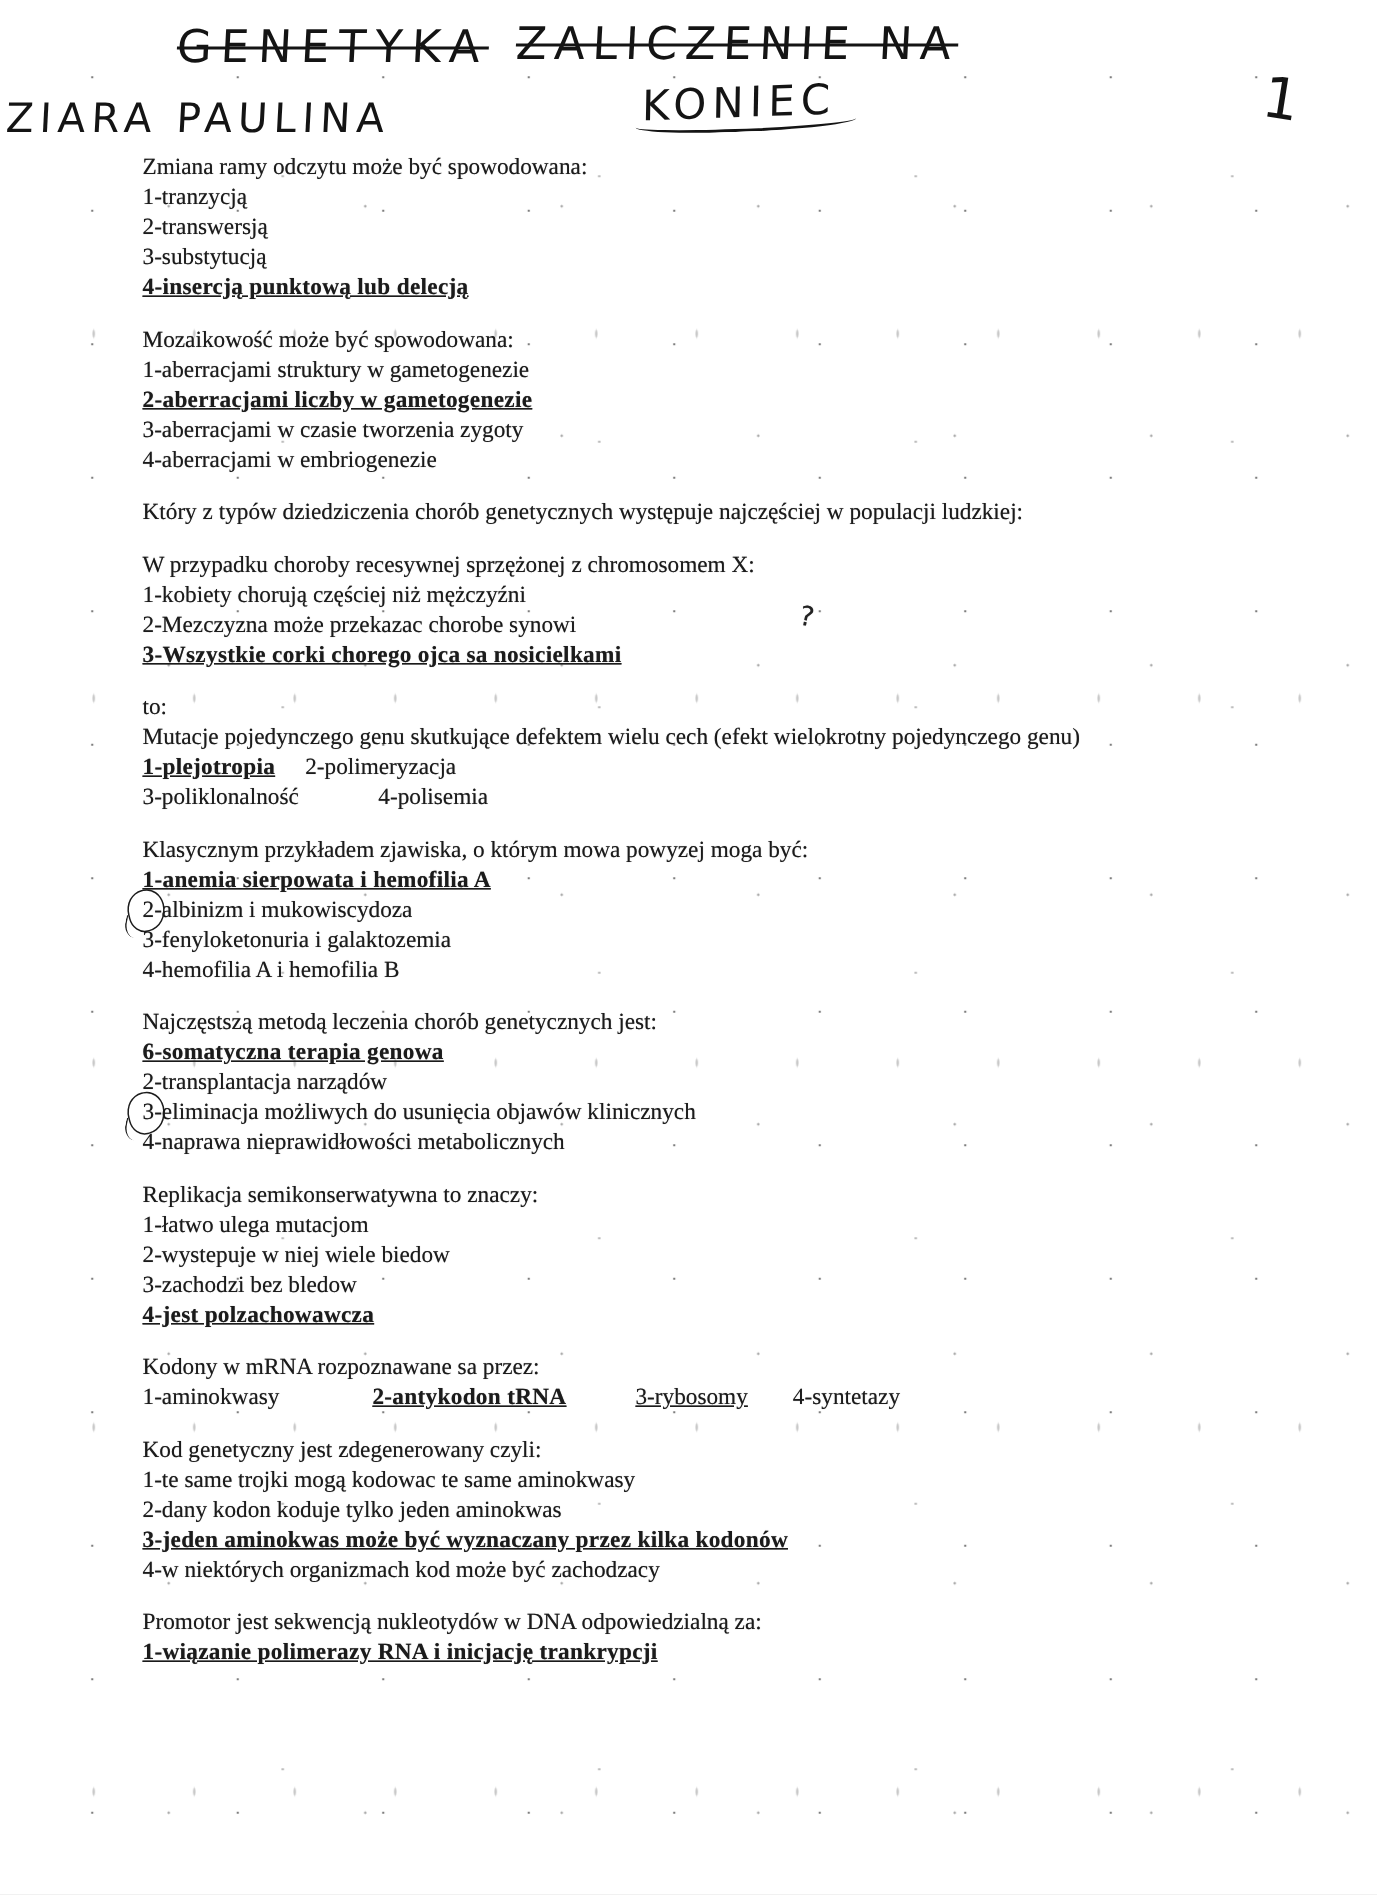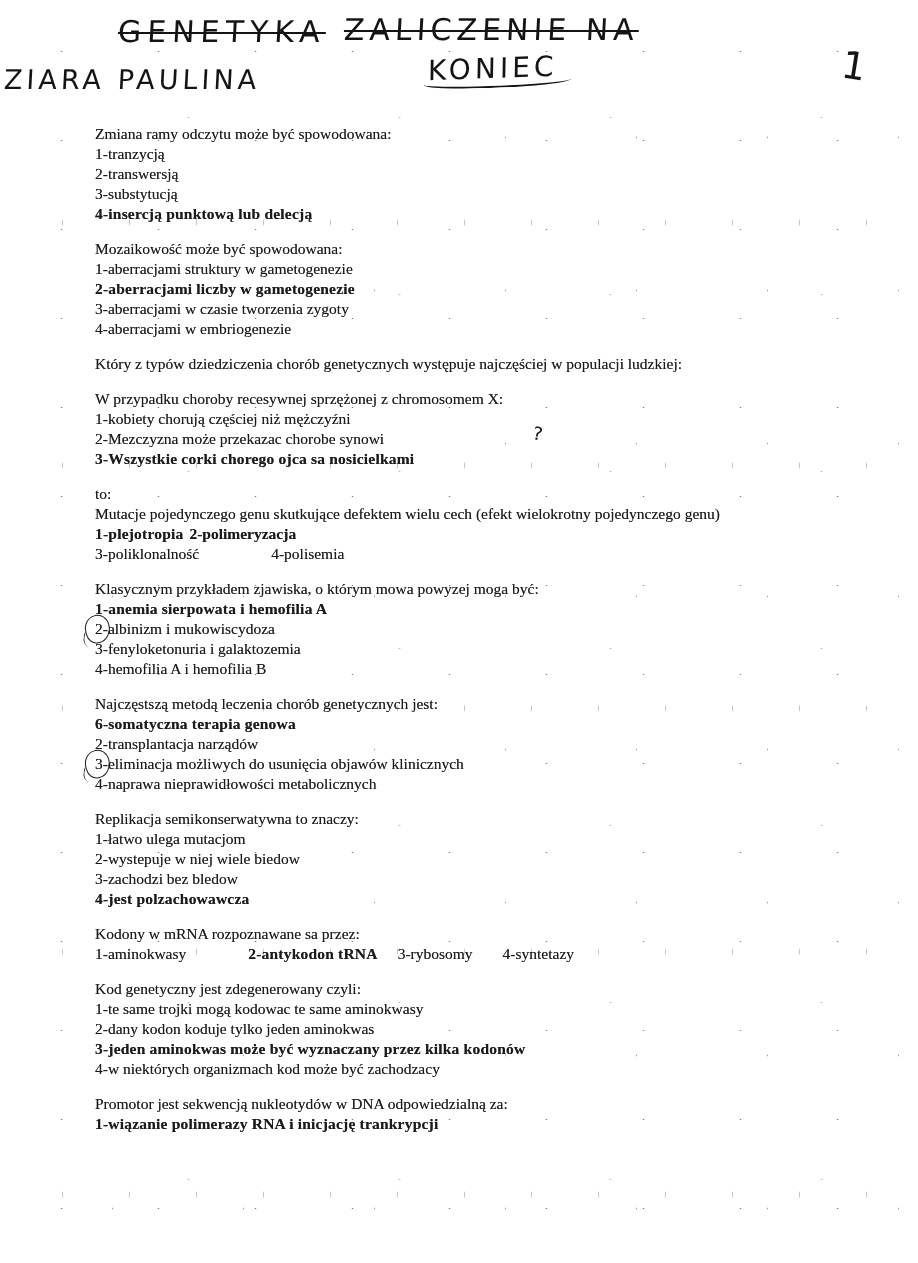--- a/index.html
+++ b/index.html
@@ -33,27 +33,27 @@
     text-decoration:line-through;text-decoration-thickness:2px;}
   .hw-title3{left:428px;top:52px;font-size:28px;letter-spacing:4px;transform:skewX(-3deg) rotate(-2deg);}
   .hw-title3::after{
     content:"";position:absolute;left:-4px;right:-14px;bottom:-3px;height:10px;
     border-bottom:2px solid #141414;border-radius:0 0 55% 45%;
   }
   .hw-name{left:4px;top:64px;font-size:27px;letter-spacing:4px;}
   .hw-page{left:842px;top:44px;font-size:38px;transform:rotate(9deg);}
   
   .content{
-    position:absolute;left:95px;top:124px;width:790px;
+    position:absolute;left:95px;top:102px;width:790px;
     font-size:15.5px;line-height:20px;
     text-shadow:0 0 0.5px rgba(0,0,0,0.55);
   }
   .question{margin-bottom:15px;}
   .line{white-space:nowrap;}
-  .b{font-weight:bold;letter-spacing:0.2px;}
+  .b{font-weight:bold;letter-spacing:0.2px;text-decoration:underline;}
   .option-line{position:relative;}
   .mark-circle::before{
     content:"";position:absolute;left:-10px;top:-4px;width:23px;height:26px;
     border:1.7px solid #1c1c1c;border-radius:62% 55% 68% 50%;
     transform:rotate(-14deg);
   }
   .mark-circle::after{
     content:"";position:absolute;left:-12px;top:14px;width:10px;height:14px;
     border-left:1.6px solid #1c1c1c;border-radius:0 0 0 70%;
     transform:rotate(12deg);
@@ -110,22 +110,22 @@
           <div class="line option-line"><span>2-Mezczyzna może przekazac chorobe synowi</span><span class="hand-q">?</span></div>
           <div class="line option-line"><span class="b">3-Wszystkie corki chorego ojca sa nosicielkami</span></div>
         </div>
   </div>
       <div class="question">
     <div class="prompts">
           <div class="line prompt-line">to:</div>
           <div class="line prompt-line">Mutacje pojedynczego genu skutkujące defektem wielu cech (efekt wielokrotny pojedynczego genu)</div>
         </div>
     <div class="opts">
-          <div class="line option-line"><span class="b">1-plejotropia</span><span style="margin-left: 6px; font-weight: bold;">2-polimeryzacja</span></div>
-          <div class="line option-line"><span>3-poliklonalność</span><span style="margin-left: 72px;">4-polisemia</span></div>
+          <div class="line option-line"><span class="b">1-plejotropia</span><span style="margin-left: 20px;">2-polimeryzacja</span></div>
+          <div class="line option-line"><span>3-poliklonalność</span><span style="margin-left: 53px;">4-polisemia</span></div>
         </div>
   </div>
       <div class="question">
     <div class="prompts">
           <div class="line prompt-line">Klasycznym przykładem zjawiska, o którym mowa powyzej moga być:</div>
         </div>
     <div class="opts">
           <div class="line option-line"><span class="b">1-anemia sierpowata i hemofilia A</span></div>
           <div class="line option-line mark-circle"><span>2-albinizm i mukowiscydoza</span></div>
           <div class="line option-line"><span>3-fenyloketonuria i galaktozemia</span></div>
@@ -152,21 +152,21 @@
           <div class="line option-line"><span>2-wystepuje w niej wiele biedow</span></div>
           <div class="line option-line"><span>3-zachodzi bez bledow</span></div>
           <div class="line option-line"><span class="b">4-jest polzachowawcza</span></div>
         </div>
   </div>
       <div class="question">
     <div class="prompts">
           <div class="line prompt-line">Kodony w mRNA rozpoznawane sa przez:</div>
         </div>
     <div class="opts">
-          <div class="line option-line"><span>1-aminokwasy</span><span class="b" style="margin-left: 62px;">2-antykodon tRNA</span><span style="margin-left: 20px;">3-rybosomy</span><span style="margin-left: 30px;">4-syntetazy</span></div>
+          <div class="line option-line"><span>1-aminokwasy</span><span class="b" style="margin-left: 62px;">2-antykodon tRNA</span><span style="margin-left: 46px; text-decoration: underline;">3-rybosomy</span><span style="margin-left: 30px;">4-syntetazy</span></div>
         </div>
   </div>
       <div class="question">
     <div class="prompts">
           <div class="line prompt-line">Kod genetyczny jest zdegenerowany czyli:</div>
         </div>
     <div class="opts">
           <div class="line option-line"><span>1-te same trojki mogą kodowac te same aminokwasy</span></div>
           <div class="line option-line"><span>2-dany kodon koduje tylko jeden aminokwas</span></div>
           <div class="line option-line"><span class="b">3-jeden aminokwas może być wyznaczany przez kilka kodonów</span></div>

